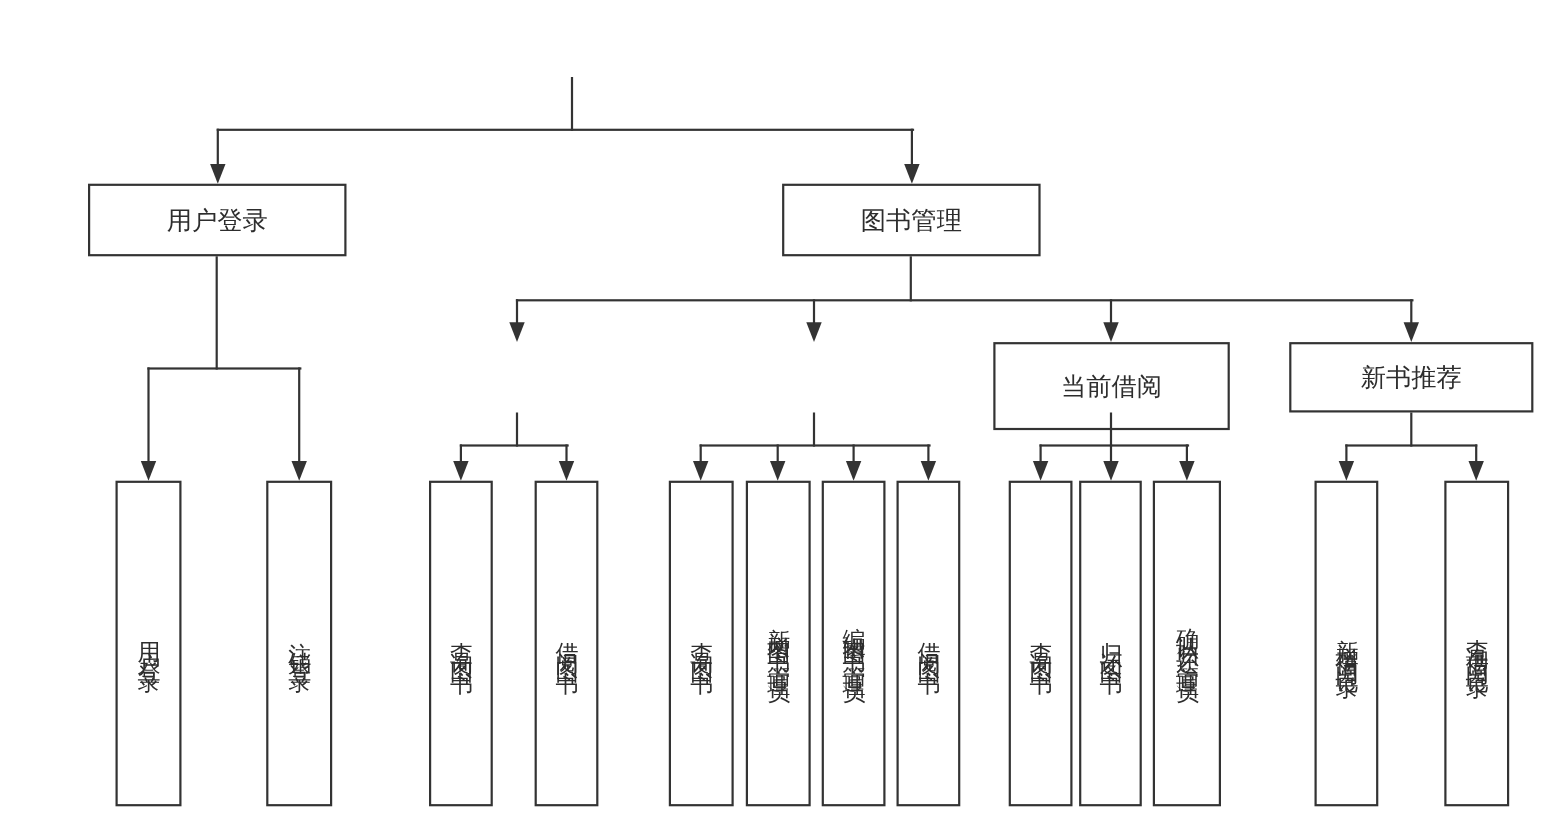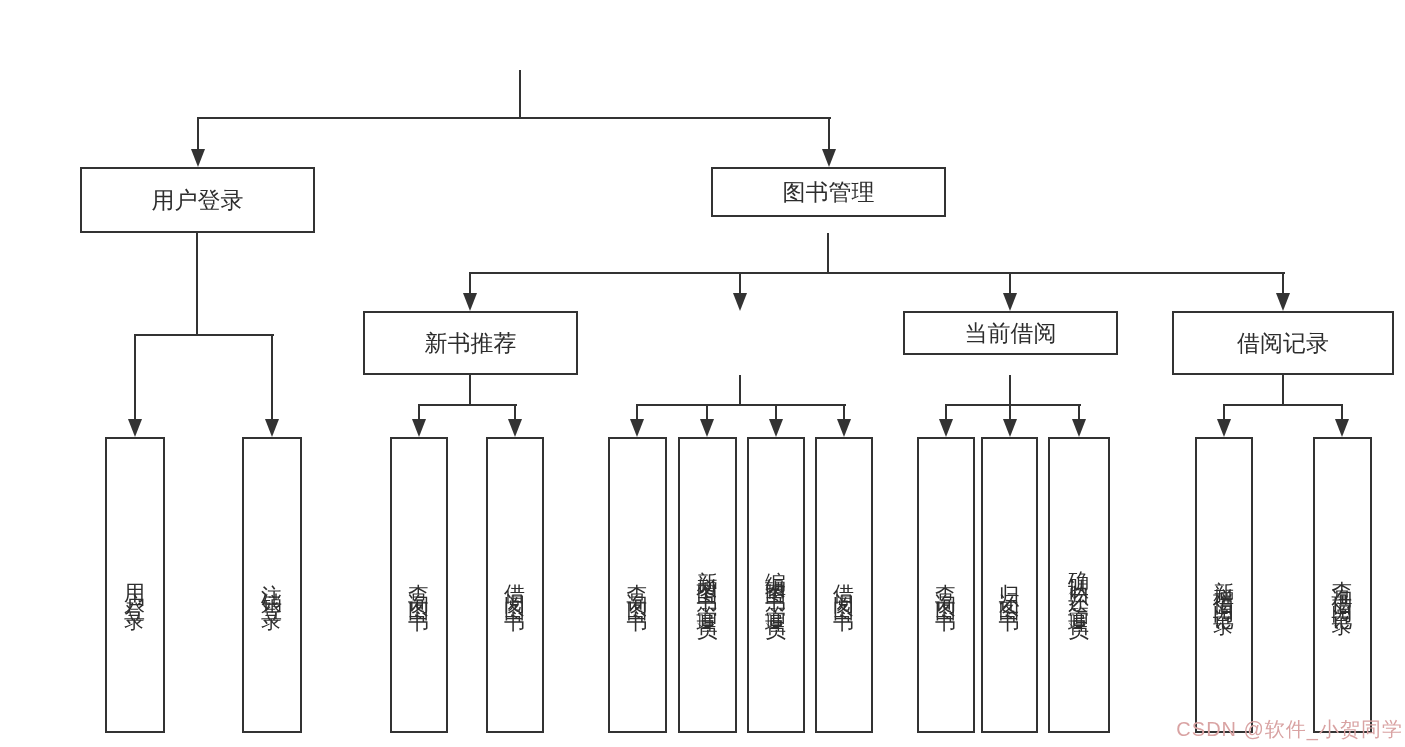--- a/index.html
+++ b/index.html
@@ -38,43 +38,42 @@
 
 
   <div class="vl" style="left:519px;top:70px;height:49px;"></div>
   <div class="hl" style="left:197px;top:117px;width:634px;"></div>
   <div class="vl" style="left:197px;top:117px;height:34px;"></div>
   <div class="ar" style="left:191px;top:149px;"></div>
   <div class="vl" style="left:828px;top:117px;height:34px;"></div>
   <div class="ar" style="left:822px;top:149px;"></div>
 
   <div class="box lvl" style="left:80px;top:167px;width:235px;height:66px;">用户登录</div>
-  <div class="box lvl" style="left:711px;top:167px;width:235px;height:50px;">图书管理</div>
+  <div class="box lvl" style="left:711px;top:167px;width:235px;height:66px;">图书管理</div>
 
   <div class="vl" style="left:196px;top:233px;height:103px;"></div>
   <div class="hl" style="left:134px;top:334px;width:140px;"></div>
   <div class="vl" style="left:134px;top:334px;height:87px;"></div>
   <div class="ar" style="left:128px;top:419px;"></div>
   <div class="vl" style="left:271px;top:334px;height:87px;"></div>
   <div class="ar" style="left:265px;top:419px;"></div>
 
   <div class="vl" style="left:827px;top:233px;height:41px;"></div>
   <div class="hl" style="left:469px;top:272px;width:816px;"></div>
   <div class="vl" style="left:469px;top:272px;height:23px;"></div>
   <div class="ar" style="left:463px;top:293px;"></div>
   <div class="vl" style="left:739px;top:272px;height:23px;"></div>
   <div class="ar" style="left:733px;top:293px;"></div>
   <div class="vl" style="left:1009px;top:272px;height:23px;"></div>
   <div class="ar" style="left:1003px;top:293px;"></div>
   <div class="vl" style="left:1282px;top:272px;height:23px;"></div>
   <div class="ar" style="left:1276px;top:293px;"></div>
 
-  <div class="box lvl" style="left:363px;top:311px;width:215px;height:64px;">新书推荐</div>
-  <div class="box lvl" style="left:903px;top:311px;width:215px;height:44px;">当前借阅</div>
-  <div class="box lvl" style="left:1172px;top:311px;width:222px;height:64px;">借阅记录</div>
+  <div class="box lvl" style="left:903px;top:311px;width:215px;height:80px;">当前借阅</div>
+  <div class="box lvl" style="left:1172px;top:311px;width:222px;height:64px;">新书推荐</div>
 
   <div class="vl" style="left:469px;top:375px;height:31px;"></div>
   <div class="vl" style="left:739px;top:375px;height:31px;"></div>
   <div class="vl" style="left:1009px;top:375px;height:31px;"></div>
   <div class="vl" style="left:1282px;top:375px;height:31px;"></div>
 
   <div class="hl" style="left:418px;top:404px;width:99px;"></div>
   <div class="vl" style="left:418px;top:404px;height:17px;"></div>
   <div class="ar" style="left:412px;top:419px;"></div>
   <div class="vl" style="left:514px;top:404px;height:17px;"></div>
@@ -115,14 +114,13 @@
   <div class="box leaf long" style="left:747px;top:437px;width:58px;height:296px;">编辑图书（管理员）</div>
   <div class="box leaf" style="left:815px;top:437px;width:58px;height:296px;">借阅图书</div>
 
   <div class="box leaf" style="left:917px;top:437px;width:58px;height:296px;">查询图书</div>
   <div class="box leaf" style="left:981px;top:437px;width:57px;height:296px;">归还图书</div>
   <div class="box leaf long" style="left:1048px;top:437px;width:62px;height:296px;">确认归还（管理员）</div>
 
   <div class="box leaf long" style="left:1195px;top:437px;width:58px;height:296px;">新增借阅记录</div>
   <div class="box leaf long" style="left:1313px;top:437px;width:59px;height:296px;">查询借阅记录</div>
 
-  <div id="watermark">CSDN @软件_小贺同学</div>
 </div>
 
 </body></html>

